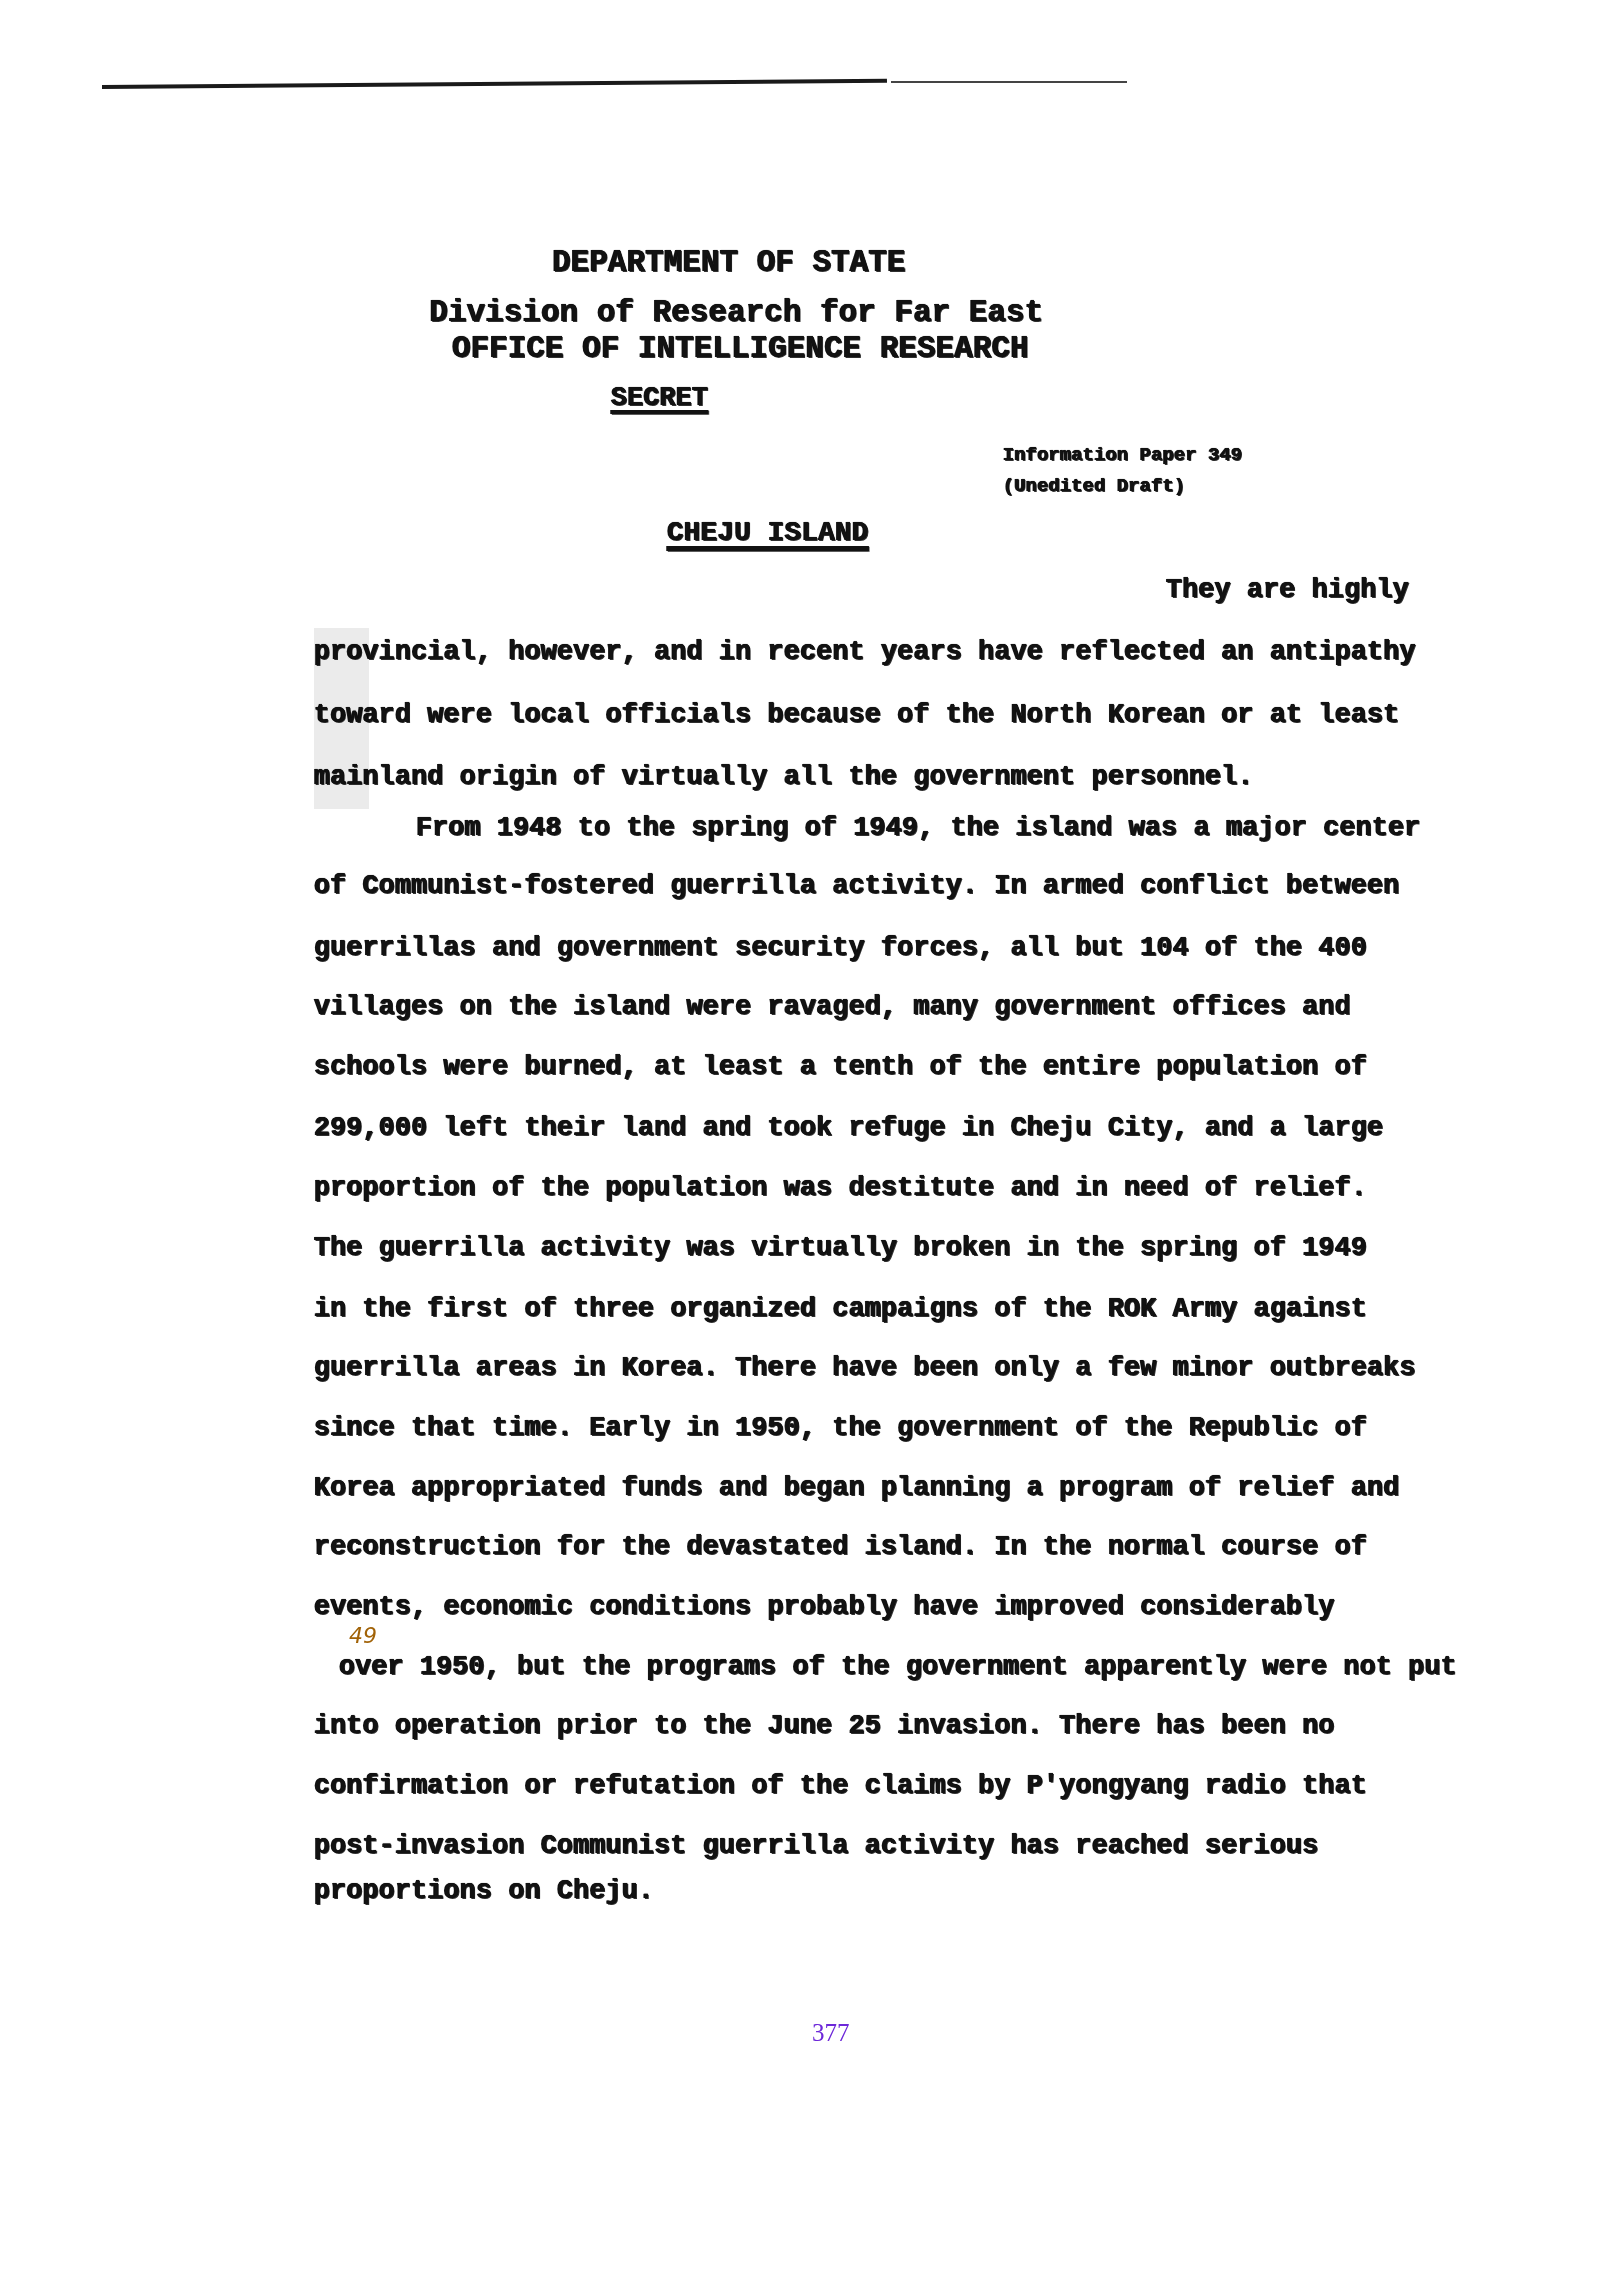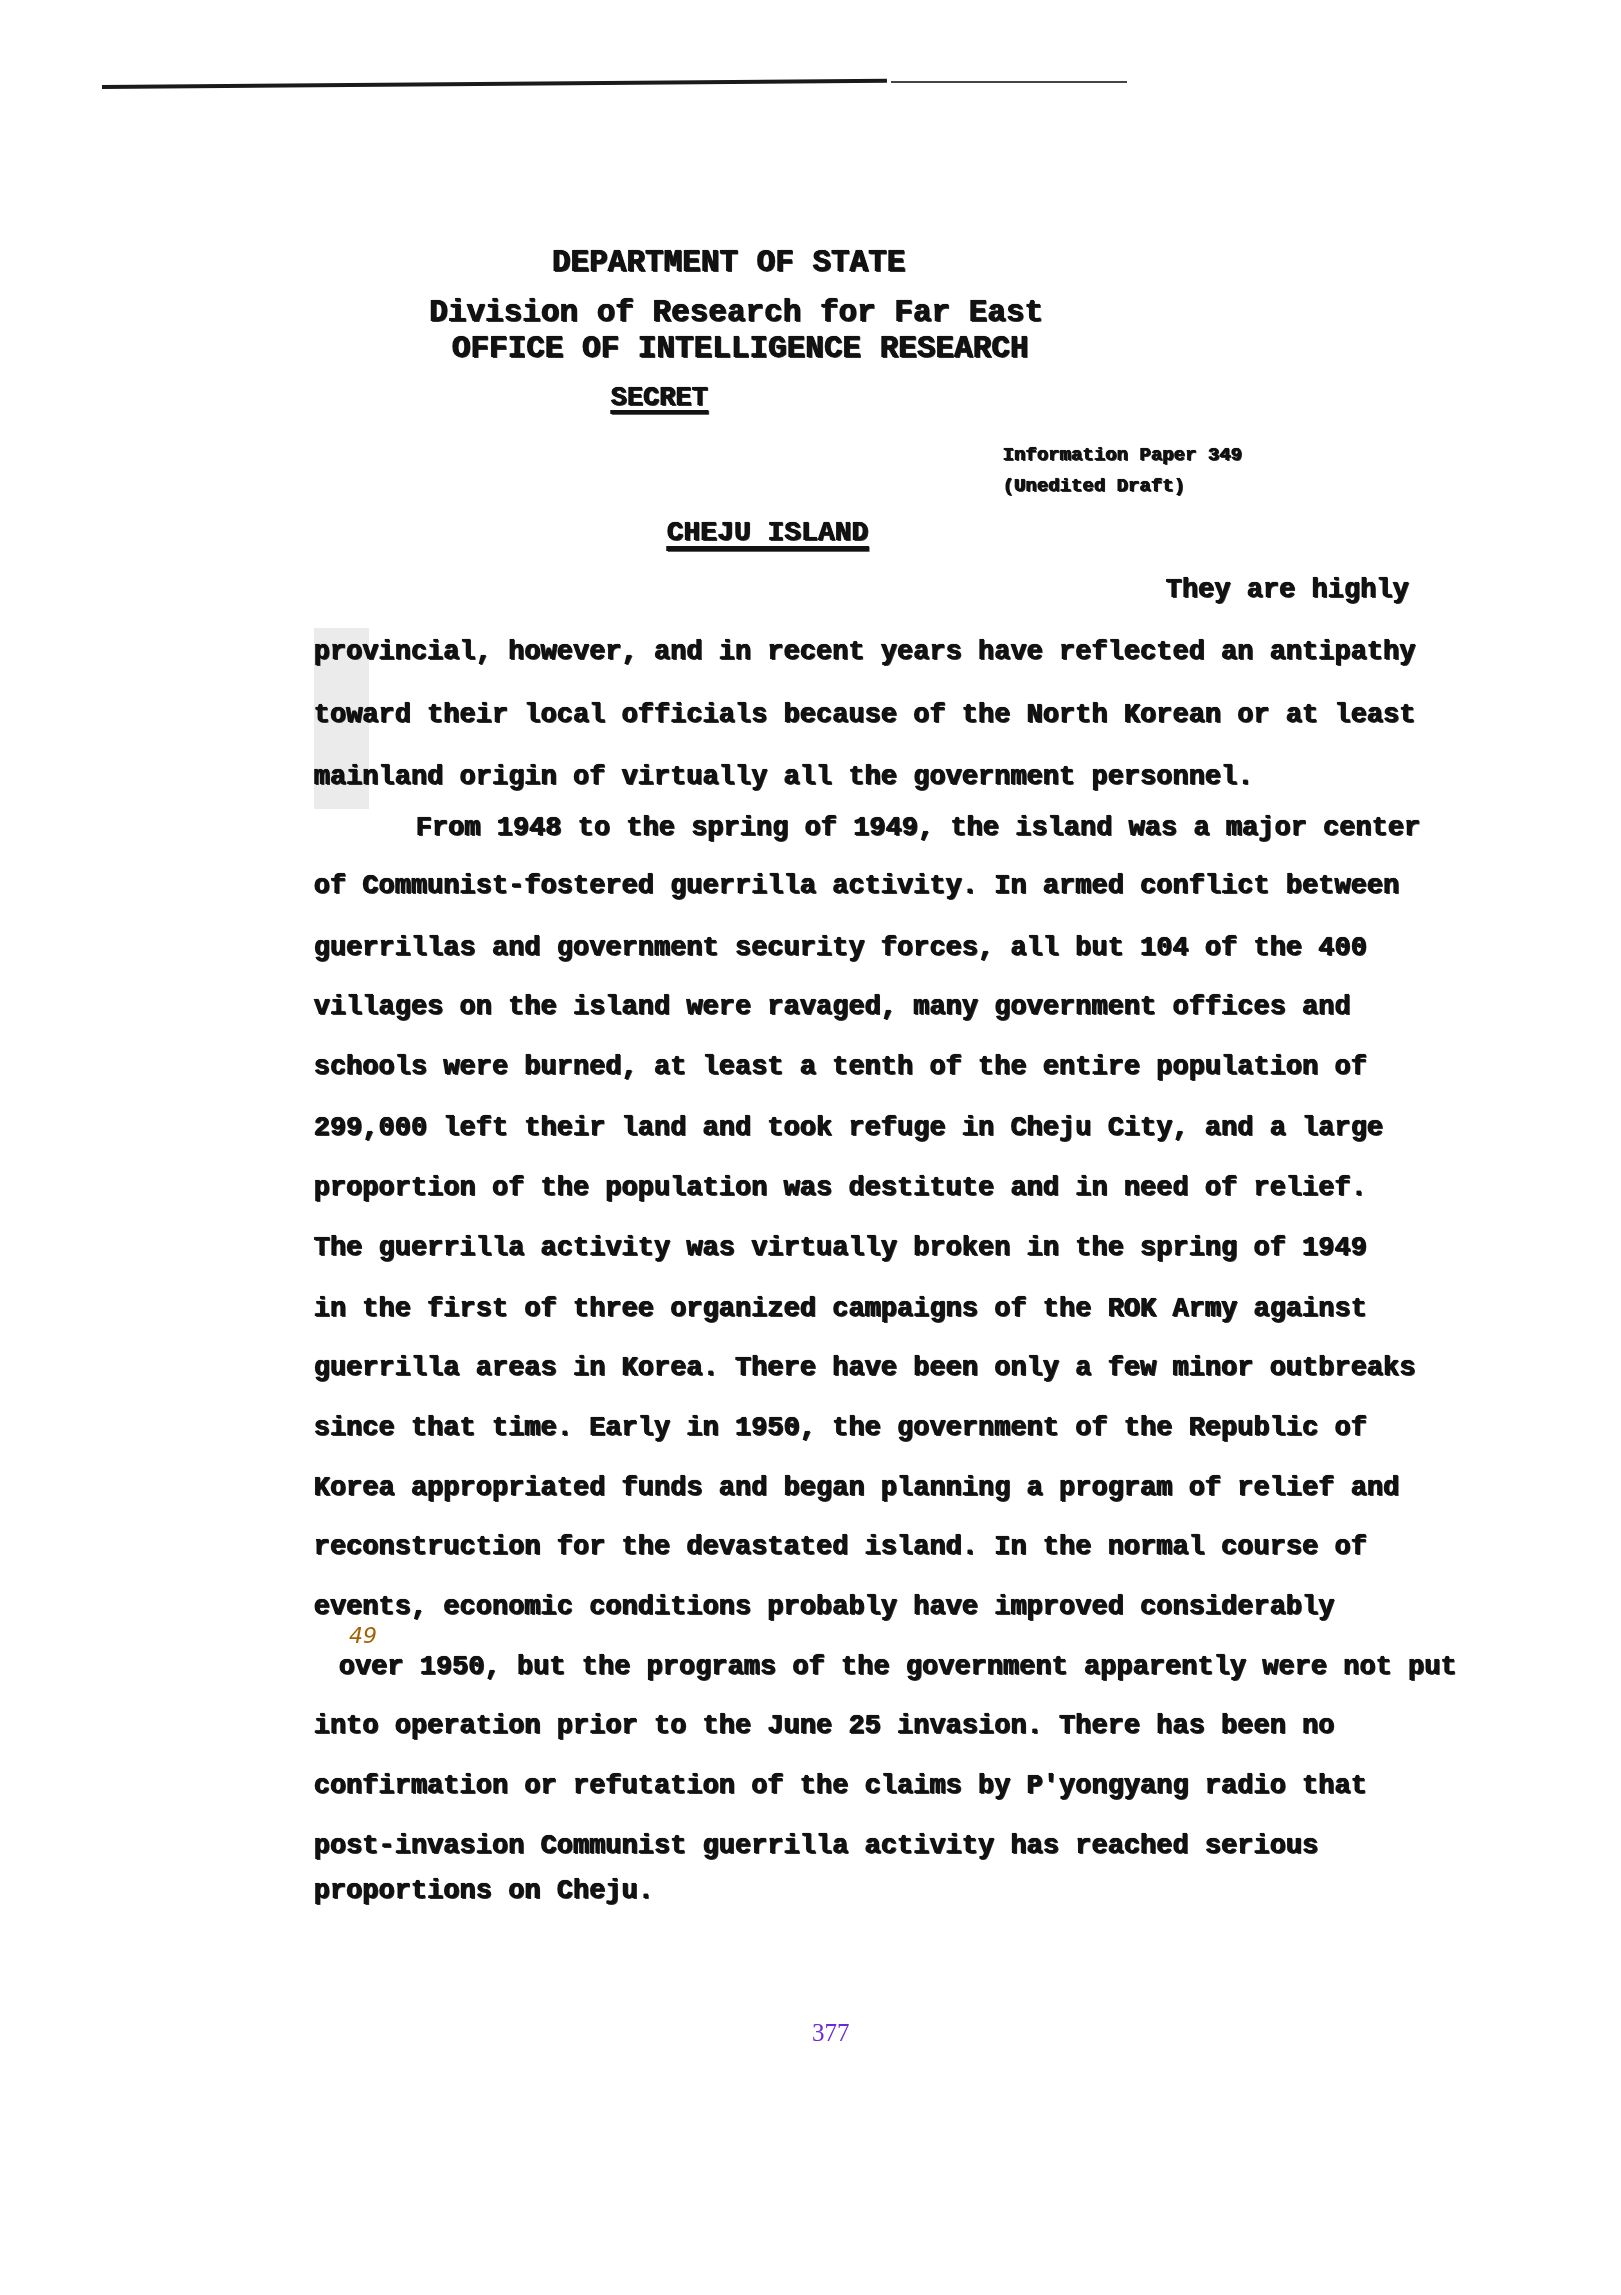--- a/index.html
+++ b/index.html
@@ -131,21 +131,21 @@
   <div class="paper-id typed">
     <div>Information Paper 349</div>
     <div>(Unedited Draft)</div>
   </div>
 
   <div class="doc-title typed">CHEJU ISLAND</div>
 
   <div class="body-text">
     <div class="line typed" style="left:852px; top:575px;">They are highly</div>
     <div class="line typed" style="left:0px; top:637px;">provincial, however, and in recent years have reflected an antipathy</div>
-    <div class="line typed" style="left:0px; top:700px;">toward their local officials because of the North Korean or at least</div>
+    <div class="line typed" style="left:0px; top:700px;">toward were local officials because of the North Korean or at least</div>
     <div class="line typed" style="left:0px; top:762px;">mainland origin of virtually all the government personnel.</div>
     <div class="line typed" style="left:102px; top:813px;">From 1948 to the spring of 1949, the island was a major center</div>
     <div class="line typed" style="left:0px; top:871px;text-align:right;">of Communist-fostered guerrilla activity.  In armed conflict between</div>
     <div class="line typed" style="left:0px; top:933px;">guerrillas and government security forces, all but 104 of the 400</div>
     <div class="line typed" style="left:0px; top:992px;">villages on the island were ravaged, many government offices and</div>
     <div class="line typed" style="left:0px; top:1052px;">schools were burned, at least a tenth of the entire population of</div>
     <div class="line typed" style="left:0px; top:1113px;">299,000 left their land and took refuge in Cheju City, and a large</div>
     <div class="line typed" style="left:0px; top:1173px;">proportion of the population was destitute and in need of relief.</div>
     <div class="line typed" style="left:0px; top:1233px;">The guerrilla activity was virtually broken in the spring of 1949</div>
     <div class="line typed" style="left:0px; top:1294px;">in the first of three organized campaigns of the ROK Army against</div>

